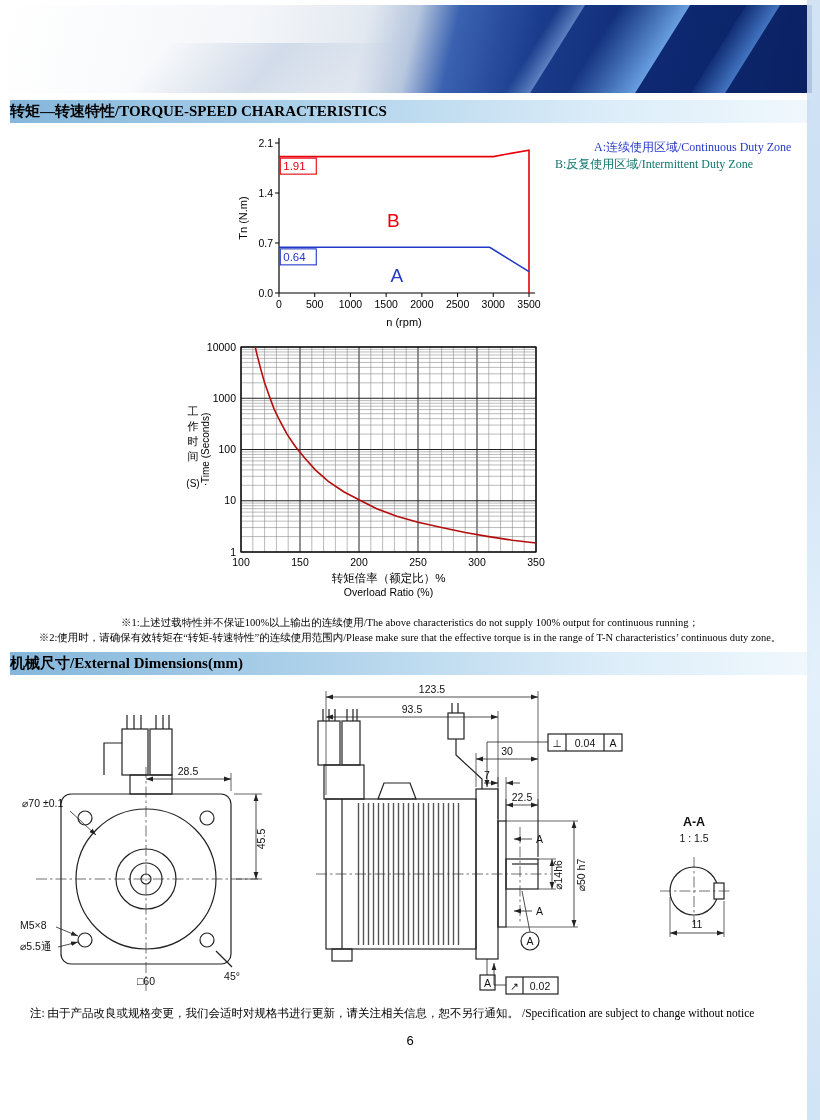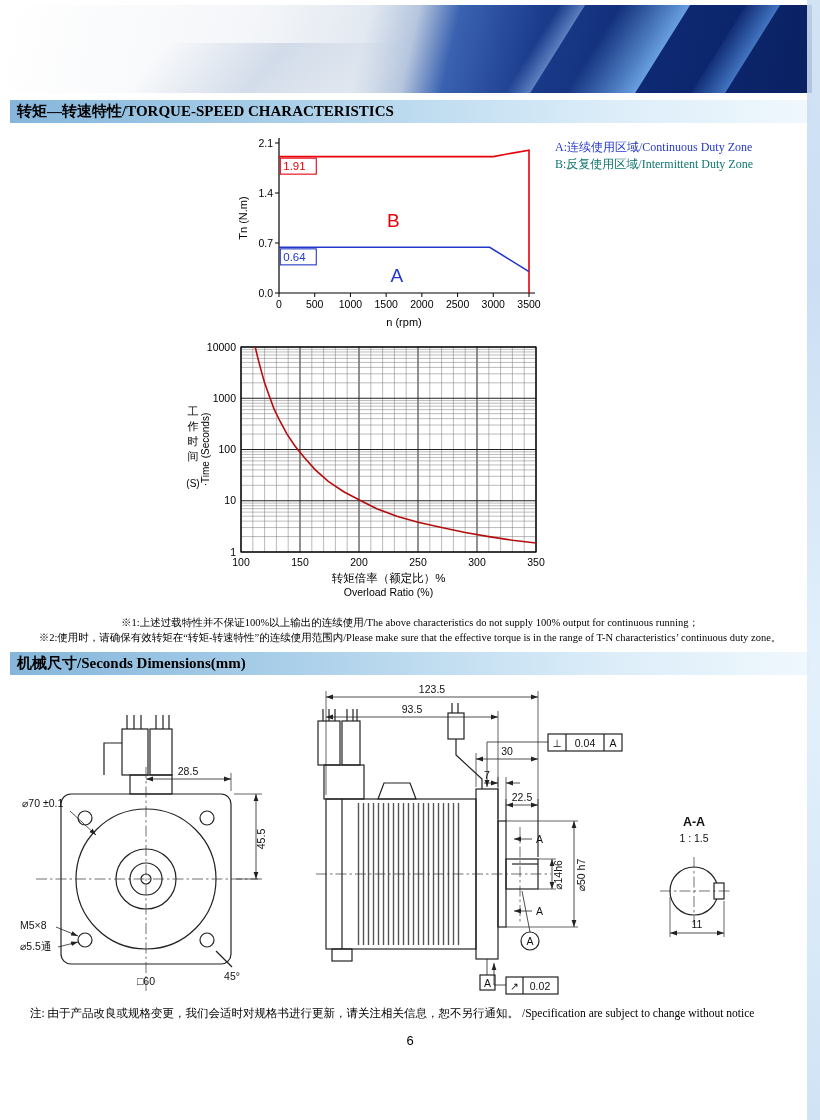--- a/index.html
+++ b/index.html
@@ -10,21 +10,21 @@
   
   .banner{position:relative;height:88px;margin:5px 8px 0;overflow:hidden;
     background:linear-gradient(103deg,#ffffff 0%,#f4f6f9 30%,#e3e9f1 44%,#b6c6de 50%,#3a62b0 55%,#1b3c8c 65%,#0e2a74 78%,#0a2162 100%);}
   .banner .st{position:absolute;top:-30px;height:150px;transform:skewX(-32deg);}
   .banner .st1{right:150px;width:70px;background:linear-gradient(to right,rgba(255,255,255,0),rgba(120,180,245,.85));}
   .banner .st2{right:60px;width:34px;background:linear-gradient(to right,rgba(60,110,200,.1),rgba(90,150,230,.7));}
   .banner .st3{right:255px;width:26px;background:linear-gradient(to right,rgba(255,255,255,0),rgba(160,200,250,.5));}
   .banner .gl{position:absolute;left:130px;bottom:-20px;width:240px;height:70px;transform:skewX(-40deg);
     background:linear-gradient(to right,rgba(205,215,230,0),rgba(185,200,222,.55),rgba(205,215,230,0));}
   
-  .section-bar{margin:7px 10px 0;height:23px;display:flex;align-items:center;padding-left:7px;
+  .section-bar{margin:7px 10px 0;height:23px;display:flex;align-items:center;
     background:linear-gradient(to right,#85b6da 0%,#aacfe9 35%,#dcedf9 75%,#f0f8fd 100%);
     font-weight:bold;font-size:15px;color:#000;}
   .sb-serif{font-family:"Liberation Serif",serif;}
   .sb-mono{font-family:"DejaVu Sans Mono",monospace;font-size:14.5px;letter-spacing:.3px;}
   .torque-row{display:flex;align-items:flex-start;margin:6px 0 0 233px;}
   .legend{margin:10px 0 0 10px;font-size:12px;line-height:17px;}
   .condition{margin:7px 0 0 95px;font-size:12.5px;}
   .overload-wrap{margin:3px 0 0 163px;}
   .notes{text-align:center;font-size:10.5px;line-height:15px;margin-top:12px;}
   .dims-wrap{margin:4px 0 0 6px;display:block;}
@@ -91,21 +91,21 @@
         <rect x="47.285714285714285" y="29.142857142857153" width="36" height="16" fill="none" stroke="#e8000b" stroke-width="1.1"></rect>
         <text x="50.285714285714285" y="41.14285714285715" fill="#e8000b" font-size="11.5" text-anchor="start" font-family="&quot;Liberation Sans&quot;,sans-serif">1.91</text>
         <rect x="47.285714285714285" y="119.85714285714286" width="36" height="16" fill="none" stroke="#2438c8" stroke-width="1.1"></rect>
         <text x="50.285714285714285" y="131.85714285714286" fill="#2438c8" font-size="11.5" text-anchor="start" font-family="&quot;Liberation Sans&quot;,sans-serif">0.64</text>
         <text x="160.28571428571428" y="97.57142857142857" fill="#e8000b" font-size="19" text-anchor="middle" font-family="&quot;Liberation Sans&quot;,sans-serif">B</text>
         <text x="163.85714285714286" y="152.57142857142858" fill="#2438c8" font-size="19" text-anchor="middle" font-family="&quot;Liberation Sans&quot;,sans-serif">A</text>
         <text x="14" y="89" fill="#000" font-size="11" text-anchor="middle" font-family="&quot;Liberation Sans&quot;,sans-serif" transform="rotate(-90 14 89)">Tn (N.m)</text>
         <text x="171" y="197" fill="#000" font-size="11" text-anchor="middle" font-family="&quot;Liberation Sans&quot;,sans-serif">n (rpm)</text>
       </svg>
     <div class="legend">
-      <div style="color: rgb(36, 56, 200);">A:连续使用区域/Continuous Duty Zone</div>
+      <div style="color: rgb(36, 56, 200); margin-left: 39px;">A:连续使用区域/Continuous Duty Zone</div>
       <div style="color: #0f766e;">B:反复使用区域/Intermittent Duty Zone</div>
     </div>
   </div>
 
 
 
   <div class="overload-wrap">
     <svg id="overload-chart" width="430" height="262">
         <line x1="78" y1="10" x2="78" y2="215" stroke="#222" stroke-width="1"></line>
         <line x1="89.8" y1="10" x2="89.8" y2="215" stroke="#777" stroke-width="0.5"></line>
@@ -193,21 +193,21 @@
         <text x="225.5" y="259" fill="#000" font-size="10.5" text-anchor="middle" font-family="&quot;Liberation Sans&quot;,sans-serif">Overload Ratio (%)</text>
       </svg>
   </div>
 
   <div class="notes">
     <div>※1:上述过载特性并不保证100%以上输出的连续使用/The above characteristics do not supply 100% output for continuous running；</div>
     <div>※2:使用时，请确保有效转矩在“转矩-转速特性”的连续使用范围内/Please make sure that the effective torque is in the range of T-N characteristics’ continuous duty zone。</div>
   </div>
 
   <div class="section-bar sb-serif">
-    <span>机械尺寸/Seconds Dimensions(mm)</span>
+    <span>机械尺寸/External Dimensions(mm)</span>
   </div>
 
   <svg class="dims-wrap" id="dims-drawing" width="800" height="320" viewBox="0 0 800 320">
     <defs>
       <marker id="arr" markerWidth="8" markerHeight="6" refX="7" refY="3" orient="auto-start-reverse" markerUnits="userSpaceOnUse">
         <path d="M0,0.6 L7,3 L0,5.4 Z" fill="#222"></path>
       </marker>
       <pattern id="ribs" width="5" height="10" patternUnits="userSpaceOnUse">
         <rect width="5" height="10" fill="#fff"></rect>
         <line x1="2.5" y1="0" x2="2.5" y2="10" stroke="#555" stroke-width="1.4"></line>

